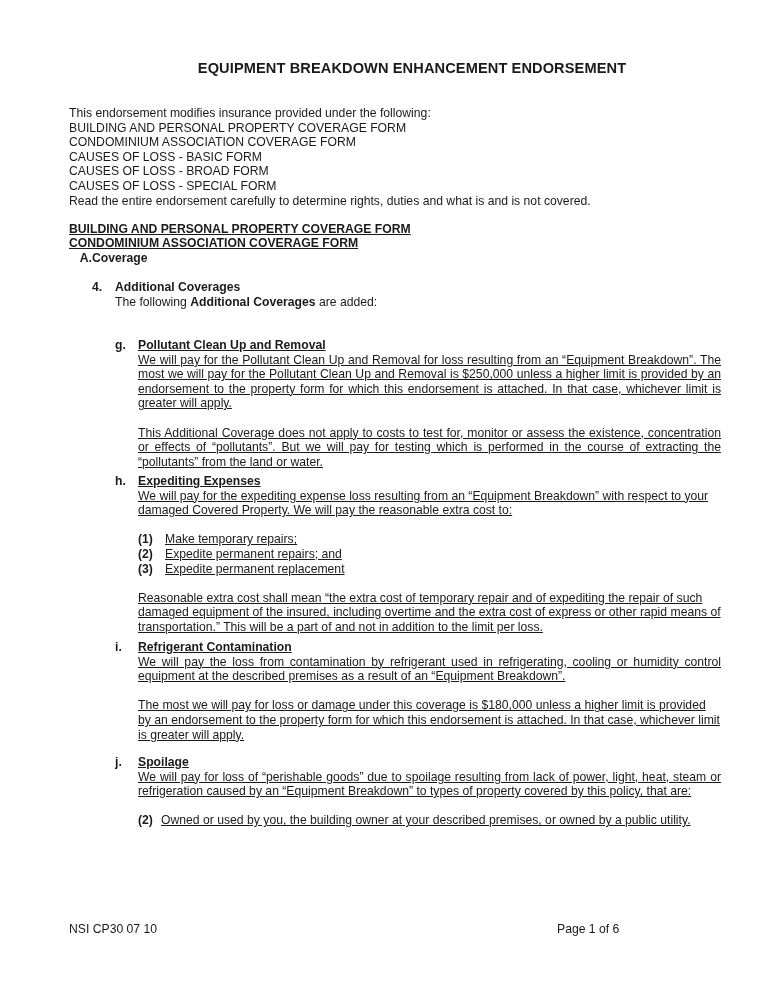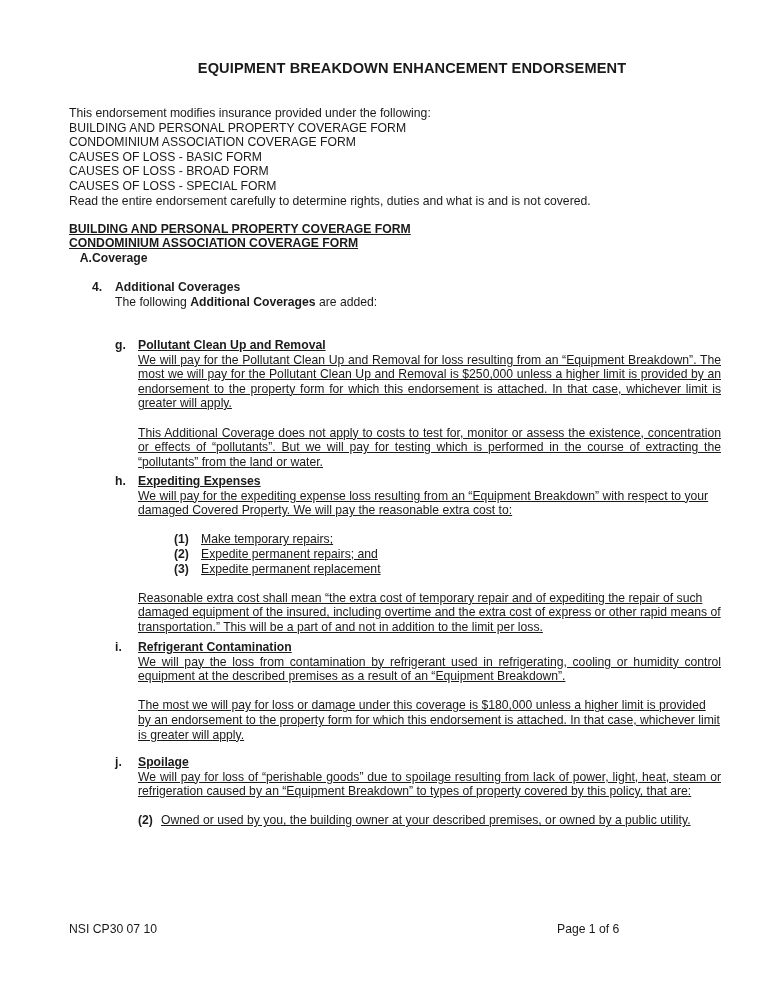--- a/index.html
+++ b/index.html
@@ -46,21 +46,21 @@
     .item4 .num { position: absolute; left: 0; font-weight: bold; }
     .item4 .head { position: absolute; left: 23px; font-weight: bold; white-space: nowrap; }
     .item4 .sub { position: absolute; left: 23px; top: 15px; white-space: nowrap; }
     .letter-item { left: 115px; width: 583px; }
     .letter-item .lbl { position: absolute; left: 0; top: 0; font-weight: bold; }
     .letter-item .body { position: absolute; left: 23px; width: 583px; text-decoration: underline; }
     .head-b { font-weight: bold; height: 14.6px; white-space: nowrap; }
     .para { text-align: justify; }
     .para-left { text-align: left; }
     .gap { height: 14.6px; }
-    .numlist div { white-space: nowrap; height: 14.6px; margin-left: 36px; }
+    .numlist div { white-space: nowrap; height: 14.6px; }
     .numlist .n { font-weight: bold; display: inline-block; width: 27px; }
     .numlist2 .n { font-weight: bold; display: inline-block; width: 23px; }
     .footer-left { left: 69px; top: 922px; white-space: nowrap; }
     .footer-right { left: 557px; top: 922px; white-space: nowrap; }
   </style>
 </head>
 <body>
 
 <div class="page">
 

